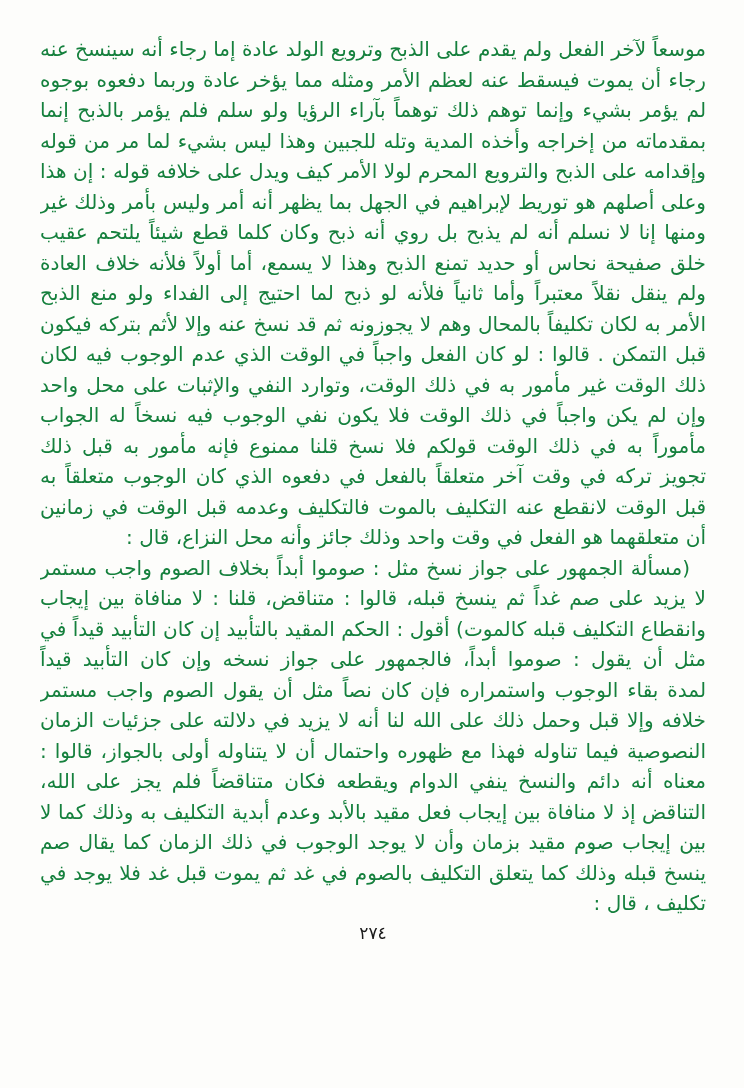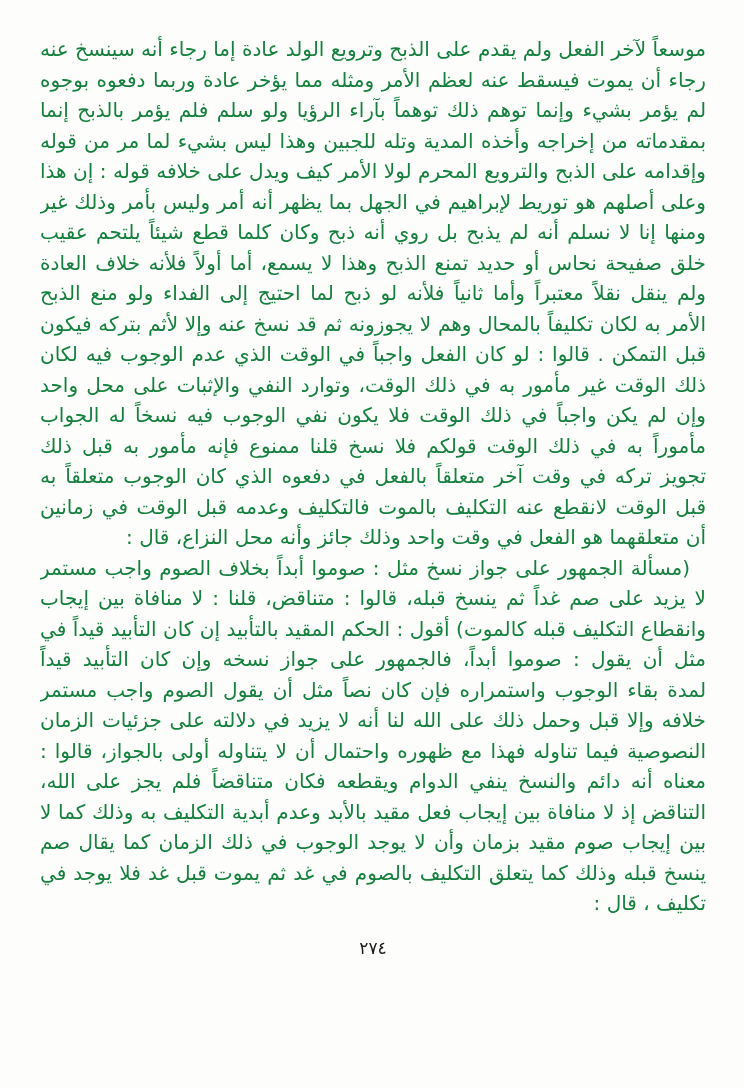--- a/index.html
+++ b/index.html
@@ -39,21 +39,21 @@
     text-align-last: start;
     -moz-text-align-last: start;
   }
   .line.indent {
     padding-right: 16px;
   }
   .bold {
     font-weight: 400;
   }
   .page-number {
-    margin-top: 19px;
+    margin-top: 4px;
     text-align: center;
     text-align-last: center;
     font-size: 17px;
     color: #1a1a1a;
     direction: rtl;
   }
 </style>
 </head>
 <body>
 

